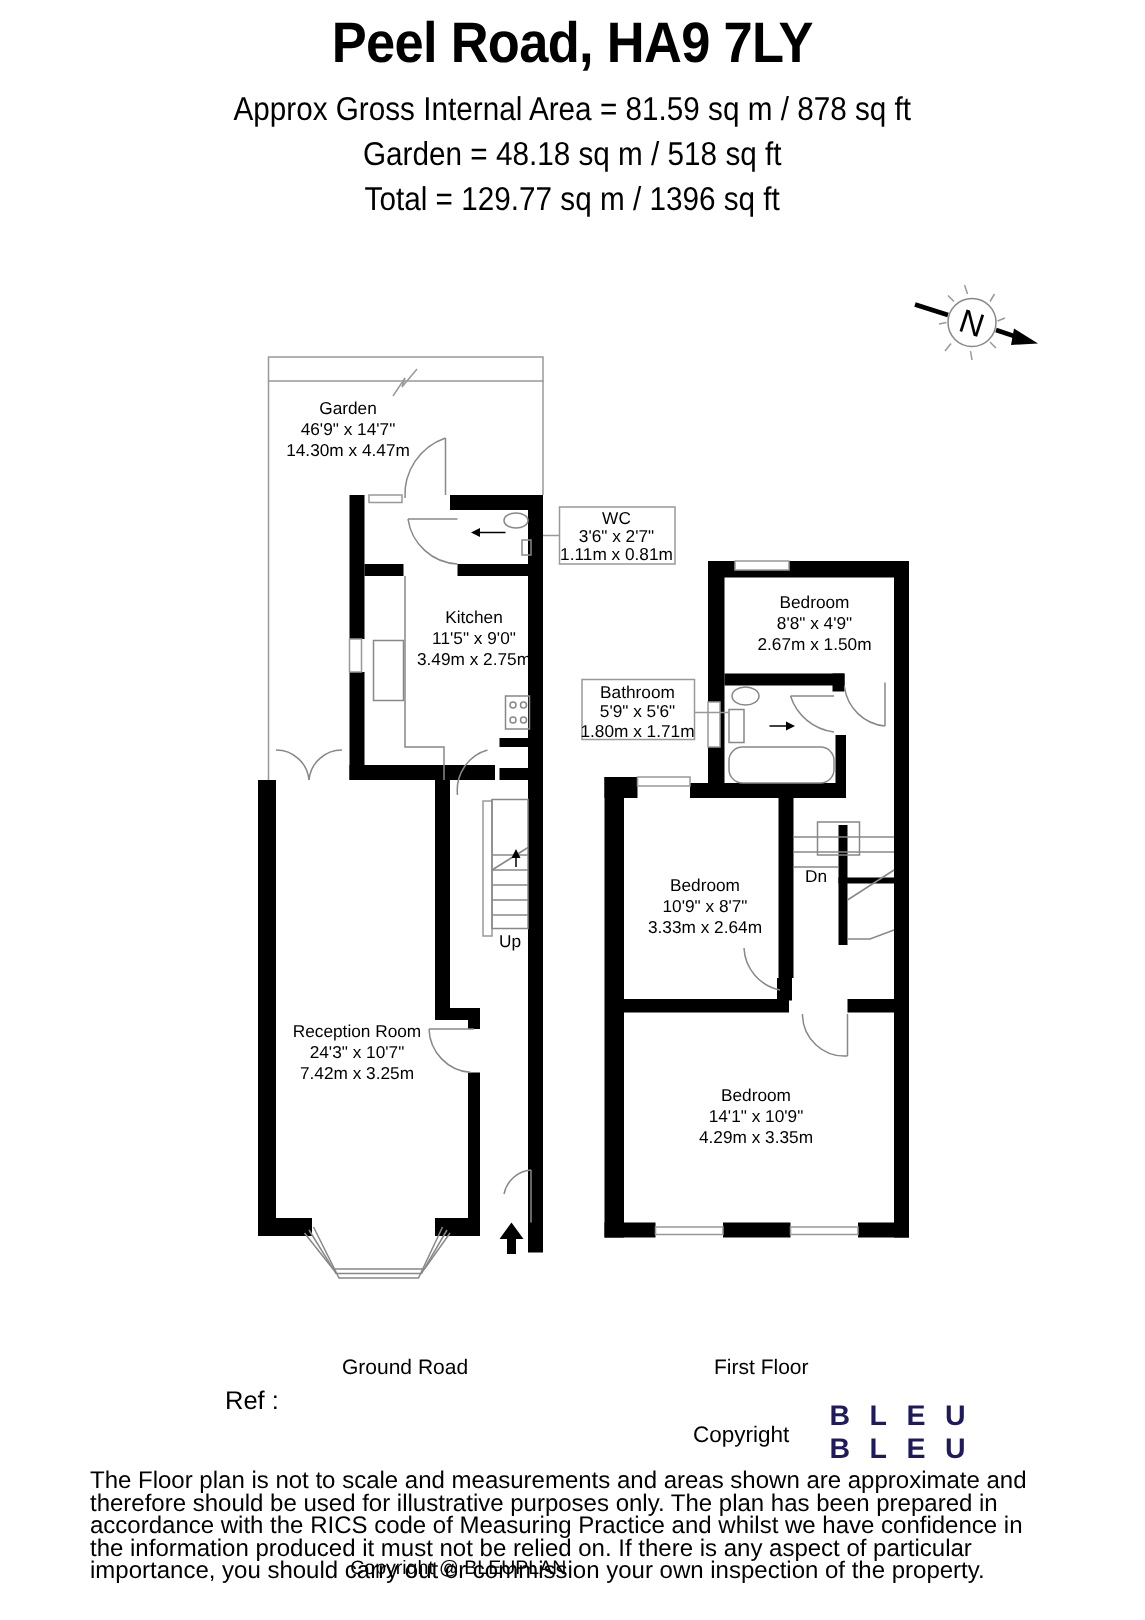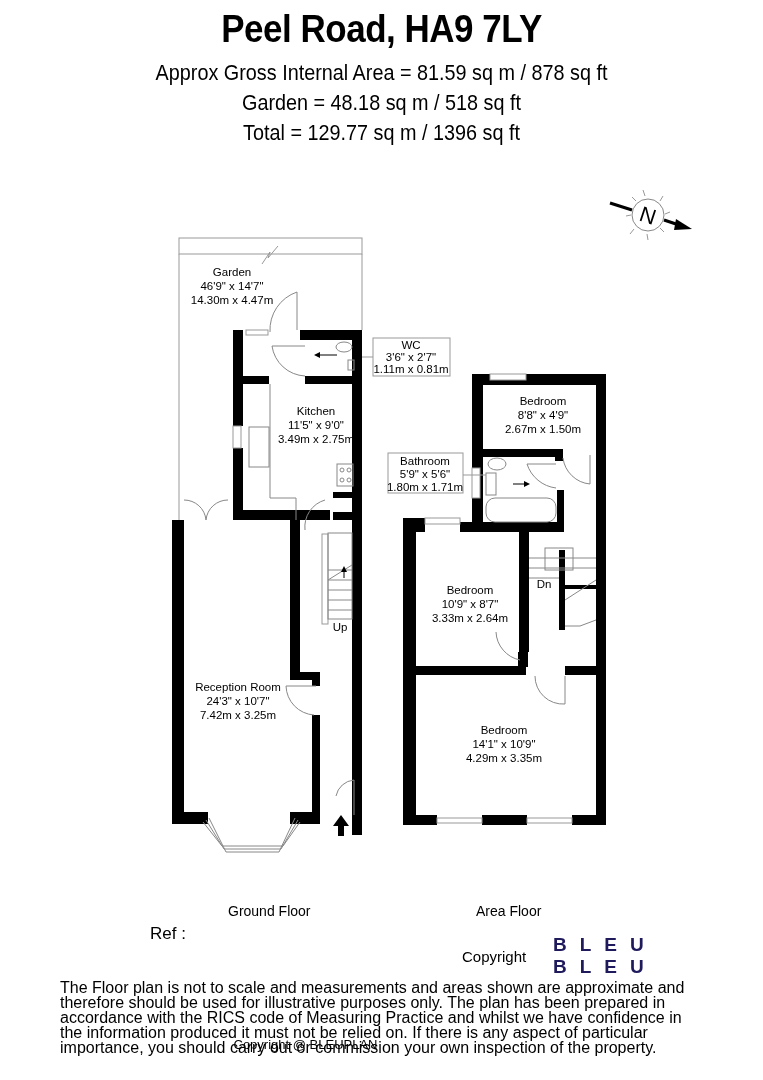--- a/index.html
+++ b/index.html
@@ -224,22 +224,22 @@
     <text class="lbl" x="470" y="622">3.33m x 2.64m</text>
 
     <text class="lbl" x="544" y="588">Dn</text>
 
     <text class="lbl" x="504" y="734">Bedroom</text>
     <text class="lbl" x="504" y="748">14'1" x 10'9"</text>
     <text class="lbl" x="504" y="762">4.29m x 3.35m</text>
   </g>
 </svg>
 
-<div class="floor-label" style="left:228px; top:903px;">Ground Floor</div>
-<div class="floor-label" style="left:476px; top:903px;">Area Floor</div>
+<div class="floor-label" style="left:228px; top:903px;">Ground Road</div>
+<div class="floor-label" style="left:476px; top:903px;">First Floor</div>
 
 <div class="ref">Ref  :</div>
 <div class="copy">Copyright</div>
 <div class="logo">
   <div>BLEU</div>
   <div>BLEU</div>
 </div>
 
 <div class="disclaimer">The Floor plan is not to scale and measurements and areas shown are approximate and therefore should be used for illustrative purposes only. The plan has been prepared in accordance with the RICS code of Measuring Practice and whilst we have confidence in the information produced it must not be relied on. If there is any aspect of particular importance, you should carry out or commission your own inspection of the property.</div>
 <div class="copyline">Copyright @ BLEUPLAN</div>

